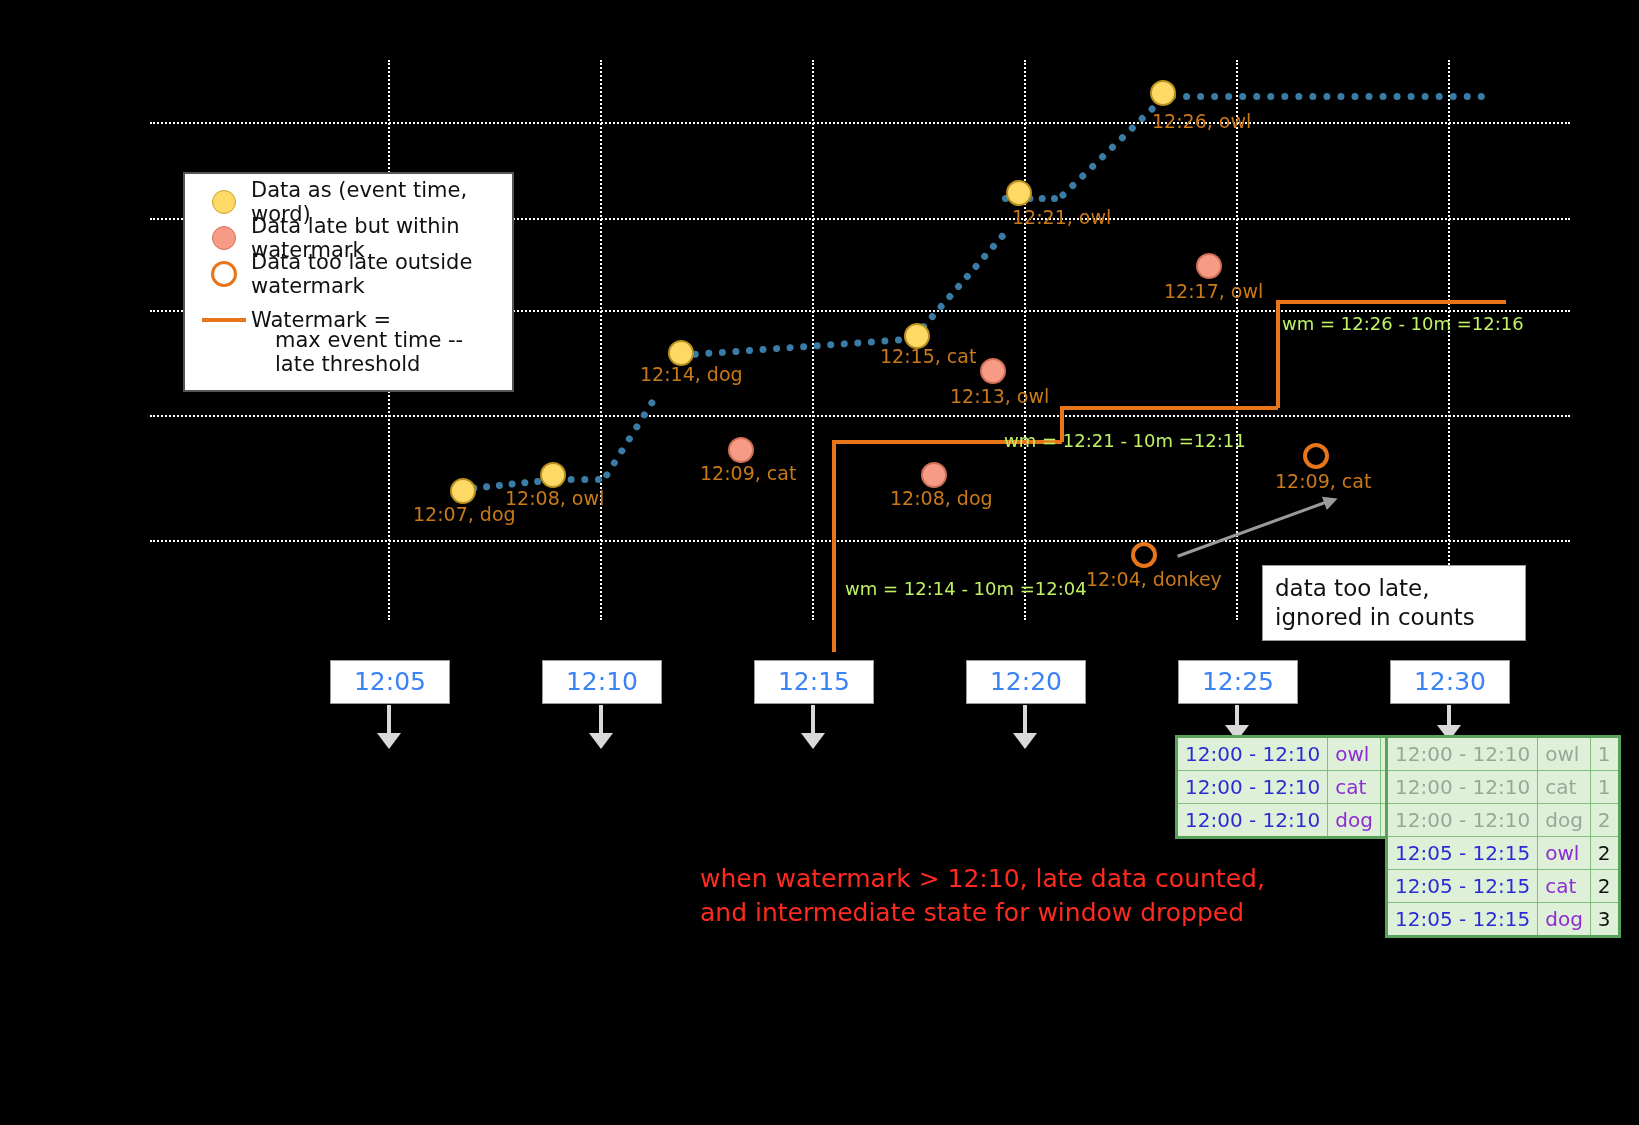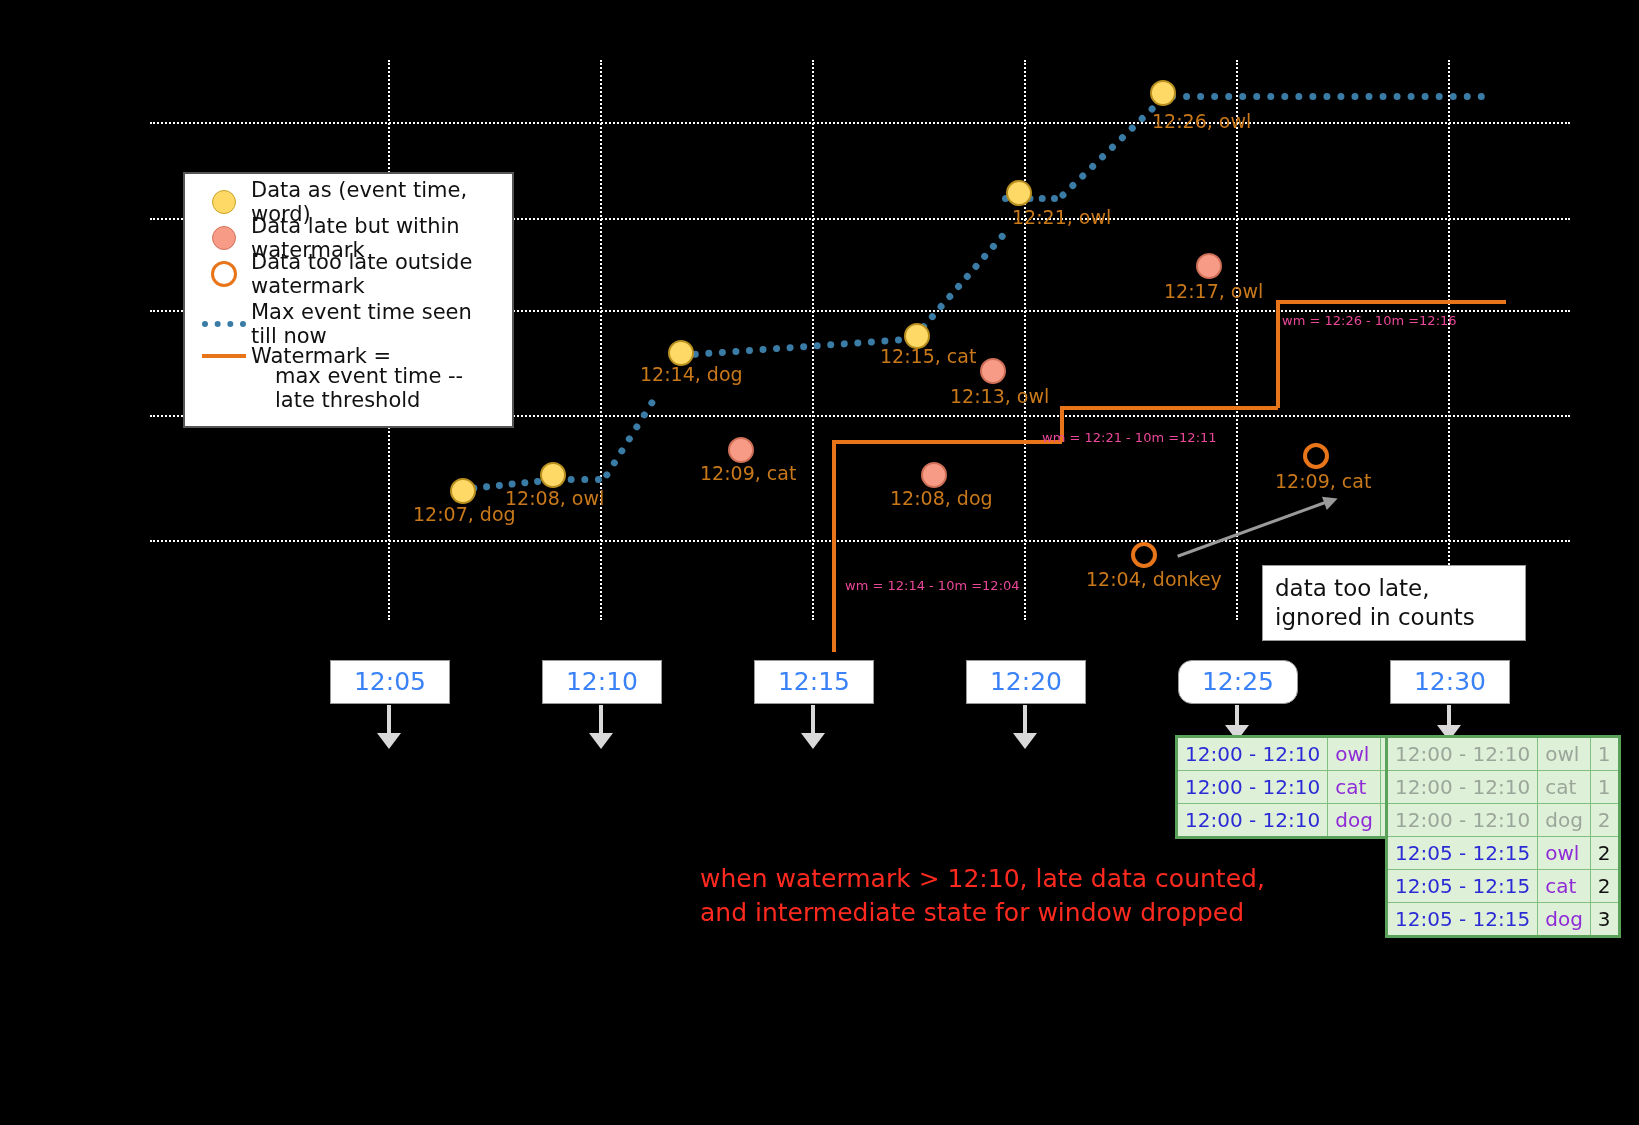--- a/index.html
+++ b/index.html
@@ -115,22 +115,22 @@
     height: 0;
     border-top: 4px solid #e8751a;
   }
   .wm-v {
     position: absolute;
     width: 0;
     border-left: 4px solid #e8751a;
   }
   .wm-label {
     position: absolute;
-    font-size: 13px;
-    color: #ec4899;
+    font-size: 18px;
+    color: #bef264;
     white-space: nowrap;
   }
 
   
   .tick-box {
     position: absolute;
     background: #ffffff;
     border: 1px solid #999;
     width: 118px;
     height: 42px;
@@ -241,21 +241,21 @@
   <div class="seg" style="left:1155px; top:93px; width:330px; transform:rotate(0deg);"></div>
 
   <div class="wm-v" style="left:832px; top:440px; height:212px;"></div>
   <div class="wm-h" style="left:832px; top:440px; width:230px;"></div>
   <div class="wm-v" style="left:1060px; top:406px; height:36px;"></div>
   <div class="wm-h" style="left:1060px; top:406px; width:218px;"></div>
   <div class="wm-v" style="left:1276px; top:300px; height:108px;"></div>
   <div class="wm-h" style="left:1276px; top:300px; width:230px;"></div>
 
   <div class="wm-label" style="left:845px; top:578px;">wm = 12:14 - 10m =12:04</div>
-  <div class="wm-label" style="left:1042px; top:430px;text-align:center;">wm = 12:21 - 10m =12:11</div>
+  <div class="wm-label" style="left:1004px; top:430px;text-align:center;">wm = 12:21 - 10m =12:11</div>
   <div class="wm-label" style="left:1282px; top:313px;">wm = 12:26 - 10m =12:16</div>
 
   <div class="pt yellow" style="left:450px; top:478px;"></div>
   <div class="pt-label" style="left:413px; top:503px;">12:07, dog</div>
 
   <div class="pt yellow" style="left:540px; top:462px;"></div>
   <div class="pt-label" style="left:505px; top:487px;">12:08, owl</div>
 
   <div class="pt salmon" style="left:728px; top:437px;"></div>
   <div class="pt-label" style="left:700px; top:462px;">12:09, cat</div>
@@ -300,26 +300,20 @@
         </span>
       <span>Data late but within watermark</span>
     </div>
     <div class="legend-row">
       <span class="legend-key">
           <span class="dot hollow"></span>
         </span>
       <span>Data too late outside watermark</span>
     </div>
     <div style="height:14px;"></div>
-    <div class="legend-row">
-      <span class="legend-key">
-          <span class="dashline"></span>
-        </span>
-      <span>Max event time seen till now</span>
-    </div>
     <div class="legend-row" style="height:28px;">
       <span class="legend-key">
           <span class="solidline"></span>
         </span>
       <span>Watermark =</span>
     </div>
     <div class="legend-sub">max event time -- late threshold</div>
   </div>
 
   <div class="callout-arrow" style="left:1328px; top:500px; width:160px; transform:rotate(160deg);"></div>
@@ -337,21 +331,21 @@
   <div class="arrow-head" style="left:589px; top:733px;"></div>
 
   <div class="tick-box" style="left:754px; top:660px;">12:15</div>
   <div class="arrow-stem" style="left:811px; top:705px; height:30px;"></div>
   <div class="arrow-head" style="left:801px; top:733px;"></div>
 
   <div class="tick-box" style="left:966px; top:660px;">12:20</div>
   <div class="arrow-stem" style="left:1023px; top:705px; height:30px;"></div>
   <div class="arrow-head" style="left:1013px; top:733px;"></div>
 
-  <div class="tick-box" style="left:1178px; top:660px;border-radius:14px;">12:25</div>
+  <div class="tick-box" style="left:1178px; top:660px;">12:25</div>
   <div class="arrow-stem" style="left:1235px; top:705px; height:22px;"></div>
   <div class="arrow-head" style="left:1225px; top:725px;"></div>
 
   <div class="tick-box" style="left:1390px; top:660px;">12:30</div>
   <div class="arrow-stem" style="left:1447px; top:705px; height:22px;"></div>
   <div class="arrow-head" style="left:1437px; top:725px;"></div>
 
 
   <div class="red-note" style="left:700px; top:862px; width:540px;">
     <div>when watermark &gt; 12:10, late data counted,</div>

